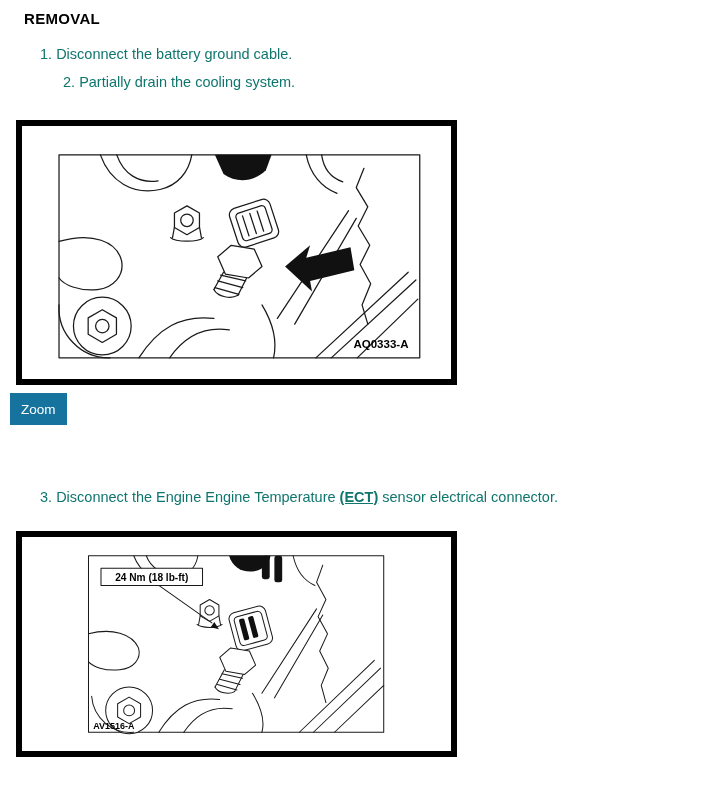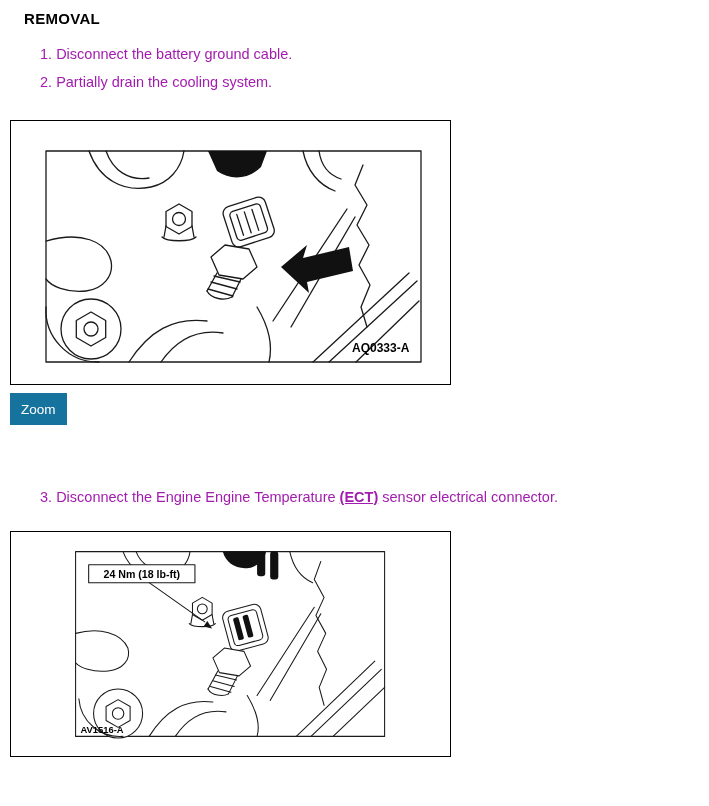--- a/index.html
+++ b/index.html
@@ -9,29 +9,29 @@
     color: #111111;
     width: 709px;
   }
   .page { position: relative; width: 709px; height: 806px; background: #ffffff; overflow: hidden; }
 
   .doc-title {
     position: absolute; left: 24px; top: 10px;
     font-size: 15px; font-weight: bold; letter-spacing: 0.3px; color: #000;
   }
 
-  .step { position: absolute; left: 40px; font-size: 14.5px; color: #a21caf; }
+  .step { position: absolute; left: 40px; font-size: 14.5px; color: #0f766e; }
   .step-1 { top: 46px; }
-  .step-2 { top: 74px; }
+  .step-2 { top: 74px; margin-left: 23px; }
   .step-3 { top: 489px; }
   .step b { font-weight: bold; text-decoration: underline; }
 
   .figure-box {
-    position: absolute; left: 10px; width: 441px;
-    border: 1px solid #000000; background: #ffffff;
+    position: absolute; left: 16px; width: 441px;
+    border: 6px solid #000000; background: #ffffff;
   }
   .figure-1 { top: 120px; height: 265px; }
   .figure-2 { top: 531px; height: 226px; }
   .figure-box svg { display: block; width: 100%; height: 100%; }
 
   .btn-row {
     position: absolute; left: 10px; top: 393px;
     display: flex; gap: 2px;
   }
   .btn {

